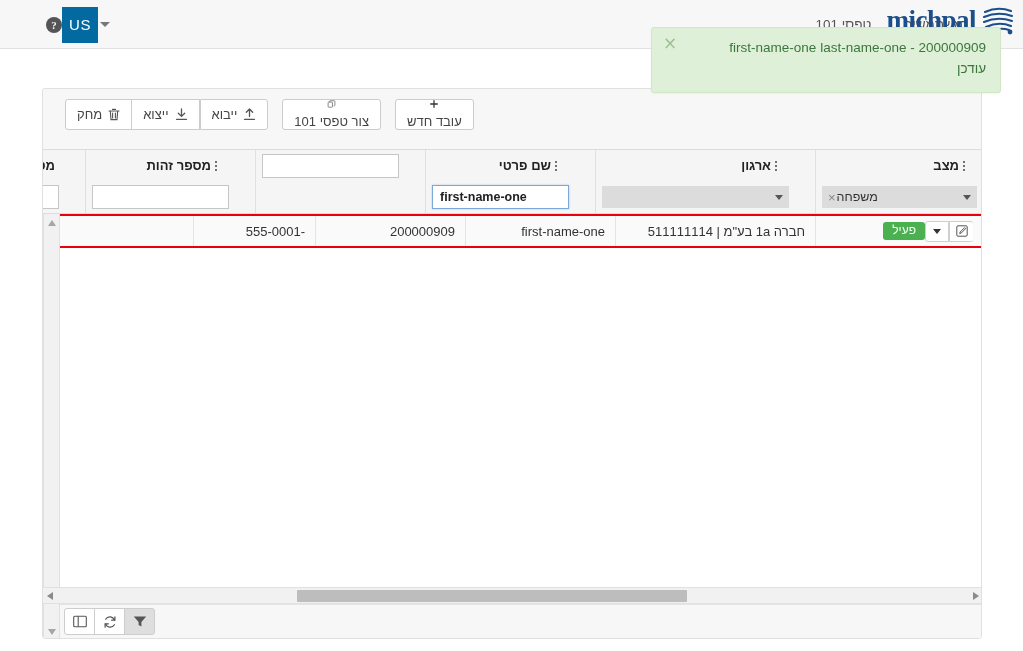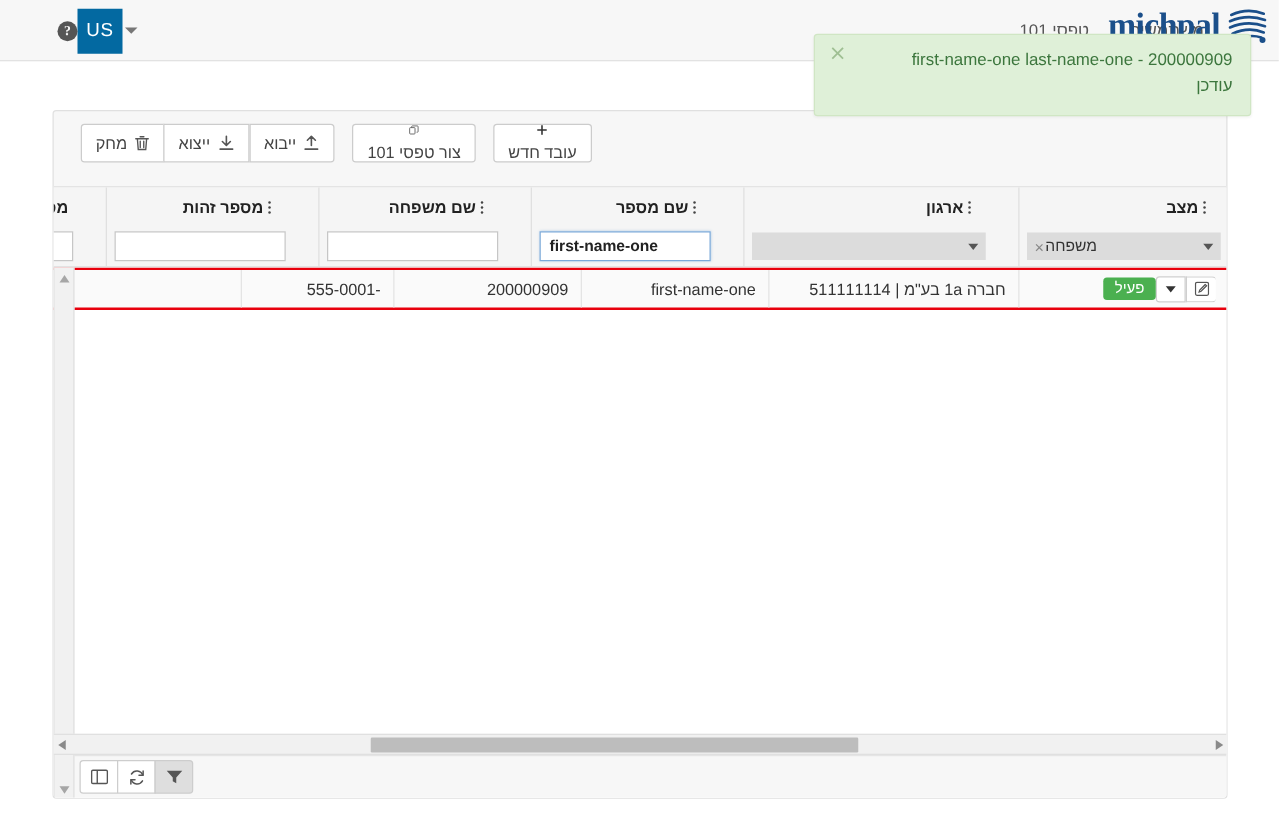--- a/index.html
+++ b/index.html
@@ -542,36 +542,28 @@
         </div>
       </div>
 
       <div class="hcol" style="width:150px">
         <div class="hcol-title">
           <div class="menu-dots">
               <i></i>
               <i></i>
               <i></i>
             </div>
-          <span class="lbl">שם מספר</span>
+          <span class="lbl">שם פרטי</span>
         </div>
         <div class="hcol-filter">
           <input class="filt-input focused" value="first-name-one" style="">
         </div>
       </div>
 
       <div class="hcol" style="width:150px">
-        <div class="hcol-title">
-          <div class="menu-dots">
-              <i></i>
-              <i></i>
-              <i></i>
-            </div>
-          <span class="lbl">שם משפחה</span>
-        </div>
         <div class="hcol-filter">
           <input class="filt-input" value="" style="">
         </div>
       </div>
 
       <div class="hcol" style="width:150px">
         <div class="hcol-title">
           <div class="menu-dots">
               <i></i>
               <i></i>

